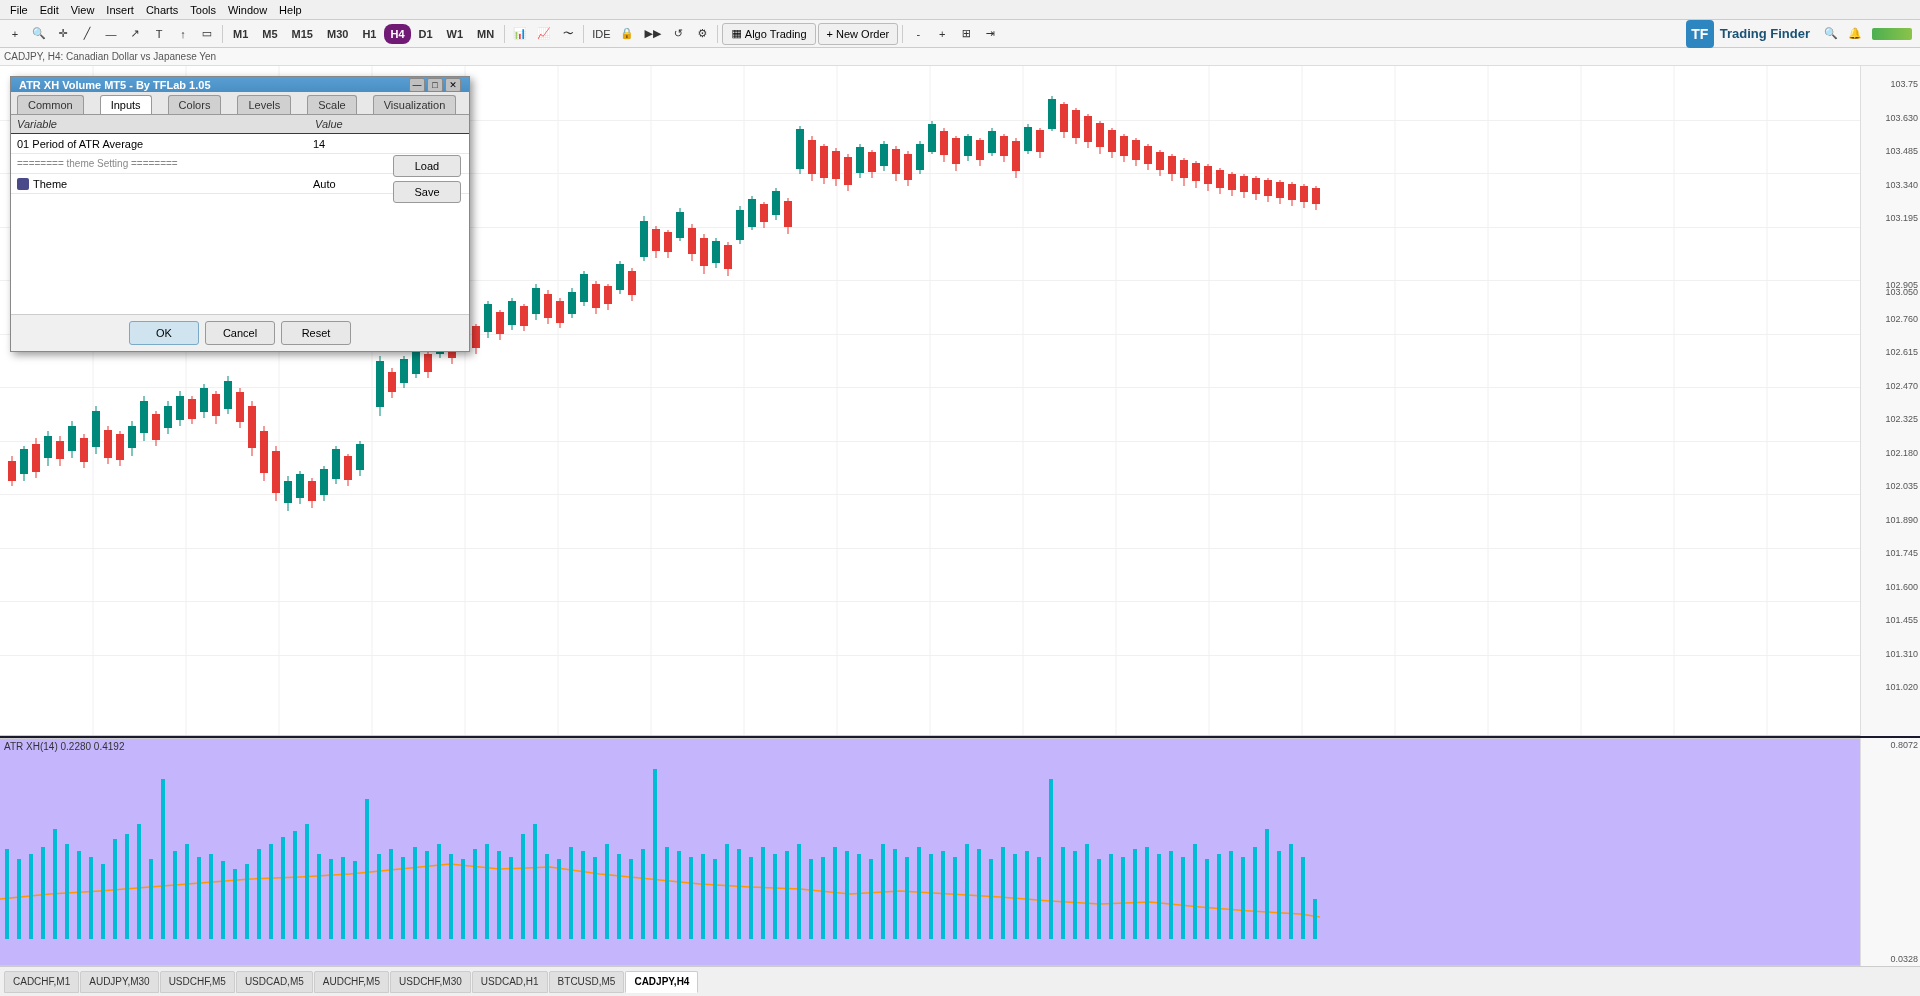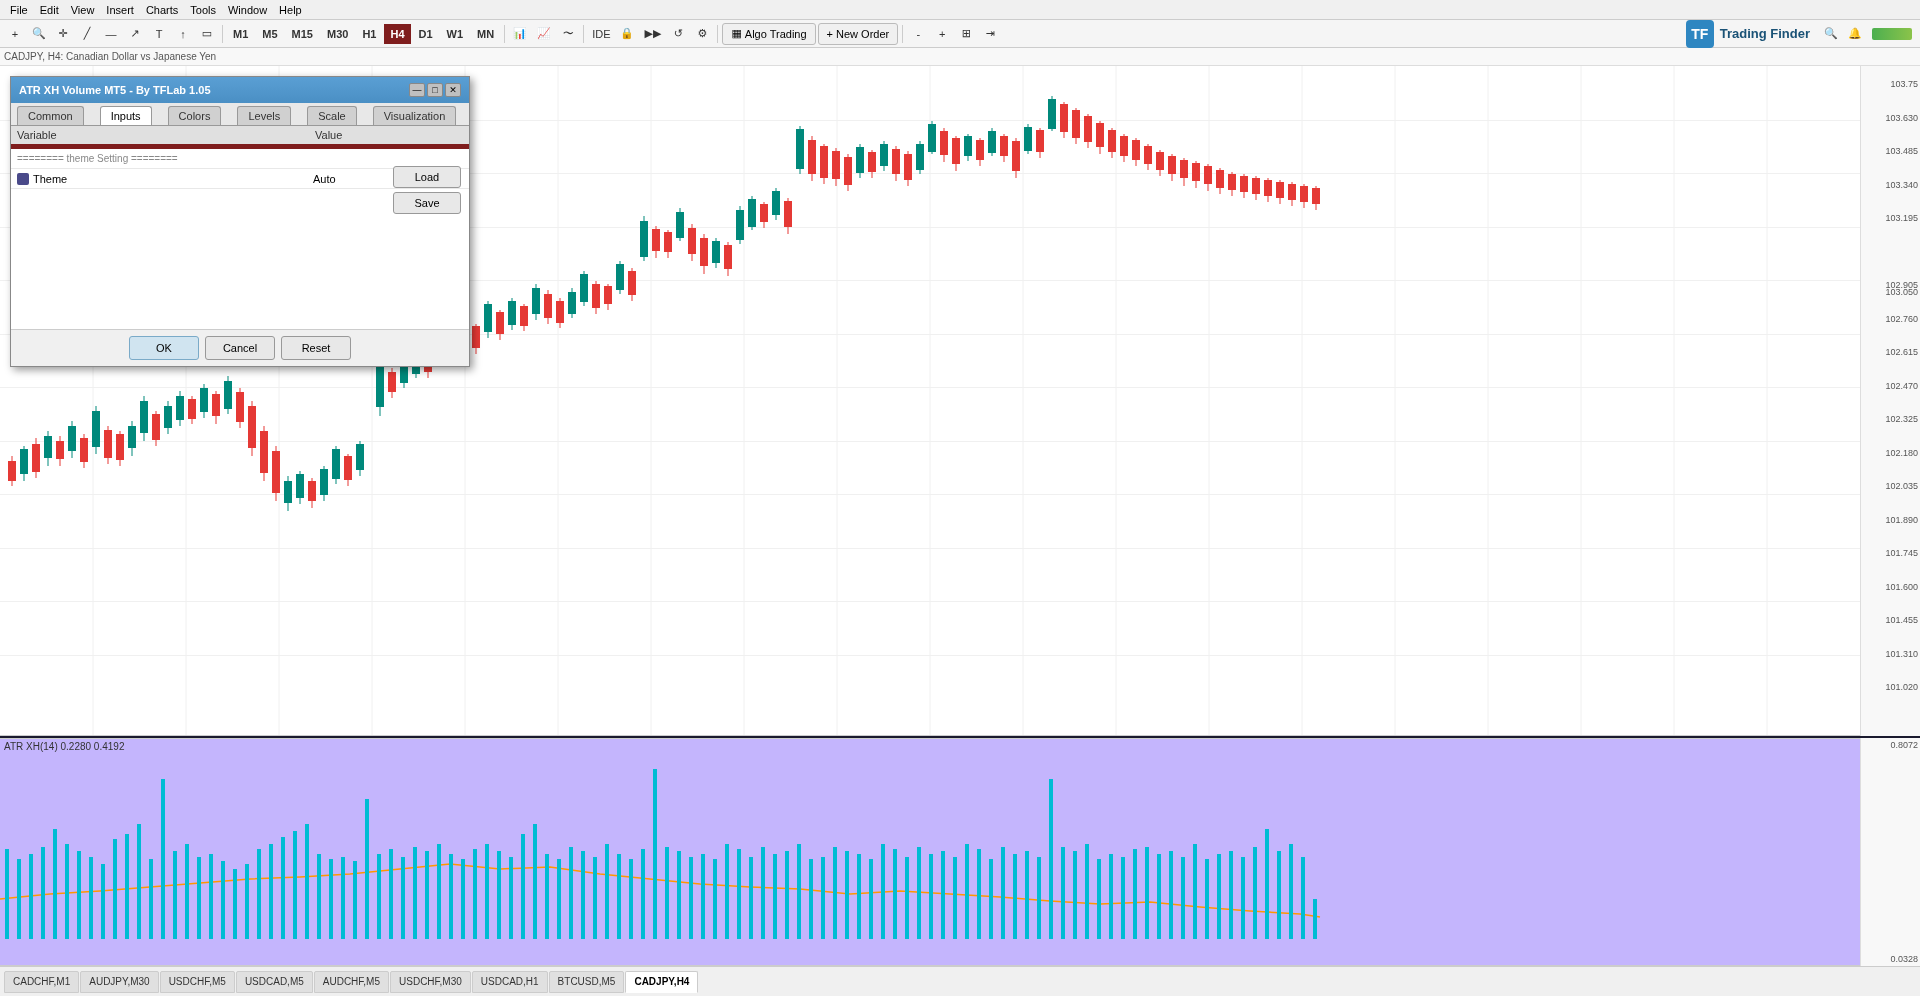--- a/index.html
+++ b/index.html
@@ -47,21 +47,21 @@
     .timeframe-btn {
       height: 20px;
       padding: 0 5px;
       font-size: 11px;
       background: transparent;
       border: 1px solid transparent;
       cursor: pointer;
       color: #333;
       font-weight: bold;
     }
-    .timeframe-btn.active { background: #7f1d1d; color: white; border-radius: 0; }
+    .timeframe-btn.active { background: #701a75; color: white; border-radius: 8px; }
 
     .algo-btn {
       height: 22px;
       padding: 0 8px;
       font-size: 11px;
       background: #f0f0f0;
       border: 1px solid #bbb;
       border-radius: 3px;
       cursor: pointer;
       display: flex;
@@ -230,21 +230,21 @@
       font-size: 11px;
     }
 
     .modal-title-bar {
       background: linear-gradient(to bottom, #5a9fd4, #4a8fc4);
       color: white;
       padding: 4px 8px;
       display: flex;
       align-items: center;
       justify-content: space-between;
-      height: 26px;
+      height: 15px;
       font-size: 11px;
       font-weight: bold;
     }
 
     .modal-title-controls {
       display: flex;
       gap: 2px;
     }
 
     .title-ctrl-btn {
@@ -285,22 +285,23 @@
       color: #000;
     }
 
     .modal-content {
       background: #fff;
       padding: 0;
     }
 
     .input-table-header {
       background: #e0e0e0;
-      border-bottom: 5px solid #7f1d1d;
-      display: flex;
+      border-bottom: 1px solid #7f1d1d;
+      display: flex;
+      font-style: italic;
     }
 
     .input-table-header .col-var {
       flex: 1;
       padding: 3px 6px;
       font-size: 11px;
       color: #333;
       font-weight: normal;
     }
     .input-table-header .col-val {
@@ -1050,20 +1051,24 @@
 
     <div class="modal-content" style="position:relative;">
 
       <div class="input-table-header">
         <div class="col-var">Variable</div>
         <div class="col-val">Value</div>
       </div>
 
       <div class="table-area">
 
+        <div class="input-row">
+          <div class="col-var">01  Period of ATR Average</div>
+          <div class="col-val" style="cursor:pointer;">14</div>
+        </div>
 
         <div class="input-row separator">
           <div class="col-var">======== theme Setting ========</div>
           <div class="col-val"></div>
         </div>
 
         <div class="input-row theme-row">
           <div class="col-var">
             <span class="theme-icon"></span>
             <span>Theme</span>

